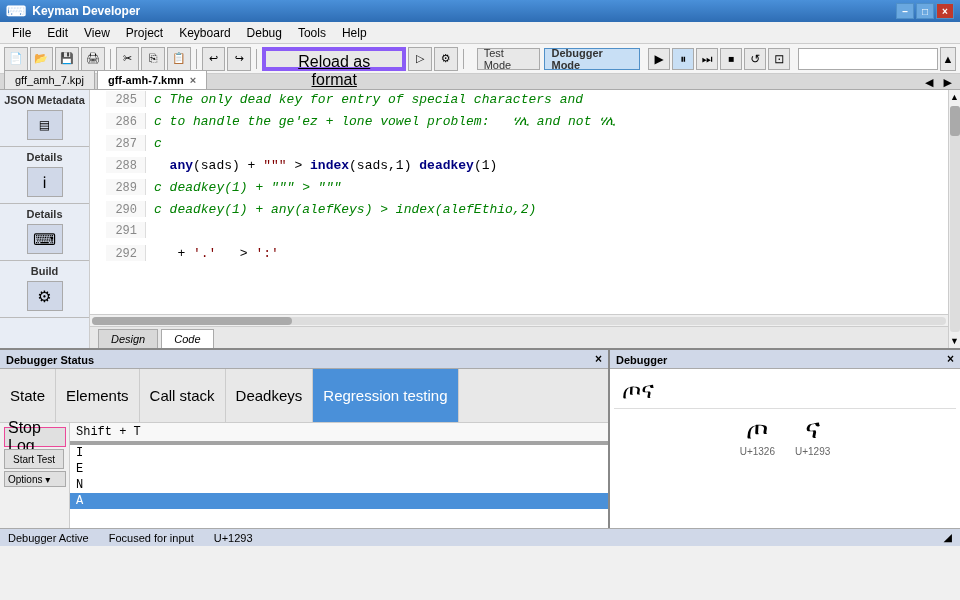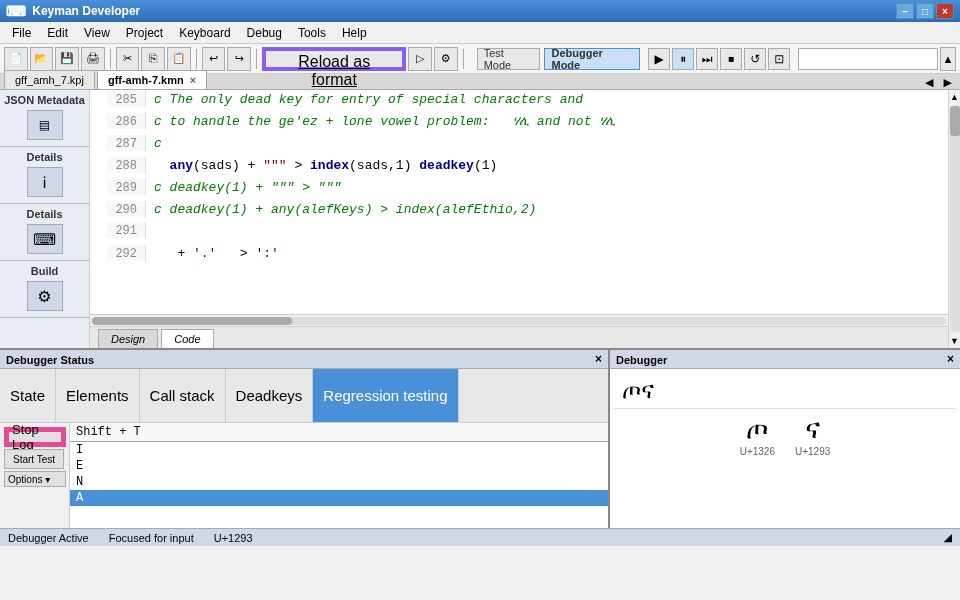--- a/index.html
+++ b/index.html
@@ -309,21 +309,21 @@
     .debug-log {
       flex: 1;
       overflow-y: auto;
       background: white;
       font-family: 'Courier New', monospace;
       font-size: 12px;
     }
     .log-header-row {
       padding: 2px 6px;
       background: #f8f8f8;
-      border-bottom: 1px solid #a3a3a3;
+      border-bottom: 4px solid #a3a3a3;
     }
     .log-row {
       padding: 1px 6px;
       cursor: default;
     }
     .log-row.selected { background: #4a90d9; color: white; }
     .debug-log-area {
       flex: 1;
       display: flex;
     }
@@ -546,21 +546,21 @@
     </div>
     <div class="debug-tabs">
       <div class="dtab">State</div>
       <div class="dtab">Elements</div>
       <div class="dtab">Call stack</div>
       <div class="dtab">Deadkeys</div>
       <div class="dtab highlight">Regression testing</div>
     </div>
     <div class="debug-log-area">
       <div class="debug-controls">
-        <div style="display: flex; width: 62px; border: 5px solid #ec4899; height: 20px; font-size: 13px; cursor: pointer;">
+        <div style="display: flex; width: 62px; border: 1px solid #ec4899; height: 20px; font-size: 16px; cursor: pointer;">
           <div style="flex:1; background: #e0e0e0; display: flex; align-items: center; padding: 0 3px;">Stop Log</div>
         </div>
         <div class="debug-btn">Start Test</div>
         <div style="display: flex; width: 62px; border: 1px solid #aaa; height: 16px; font-size: 10px; cursor: pointer;">
           <div style="flex:1; background: #e0e0e0; display: flex; align-items: center; padding: 0 3px;">Options ▾</div>
         </div>
       </div>
       <div class="debug-log">
         <div class="log-header-row">Shift + T</div>
         <div class="log-row">I</div>

